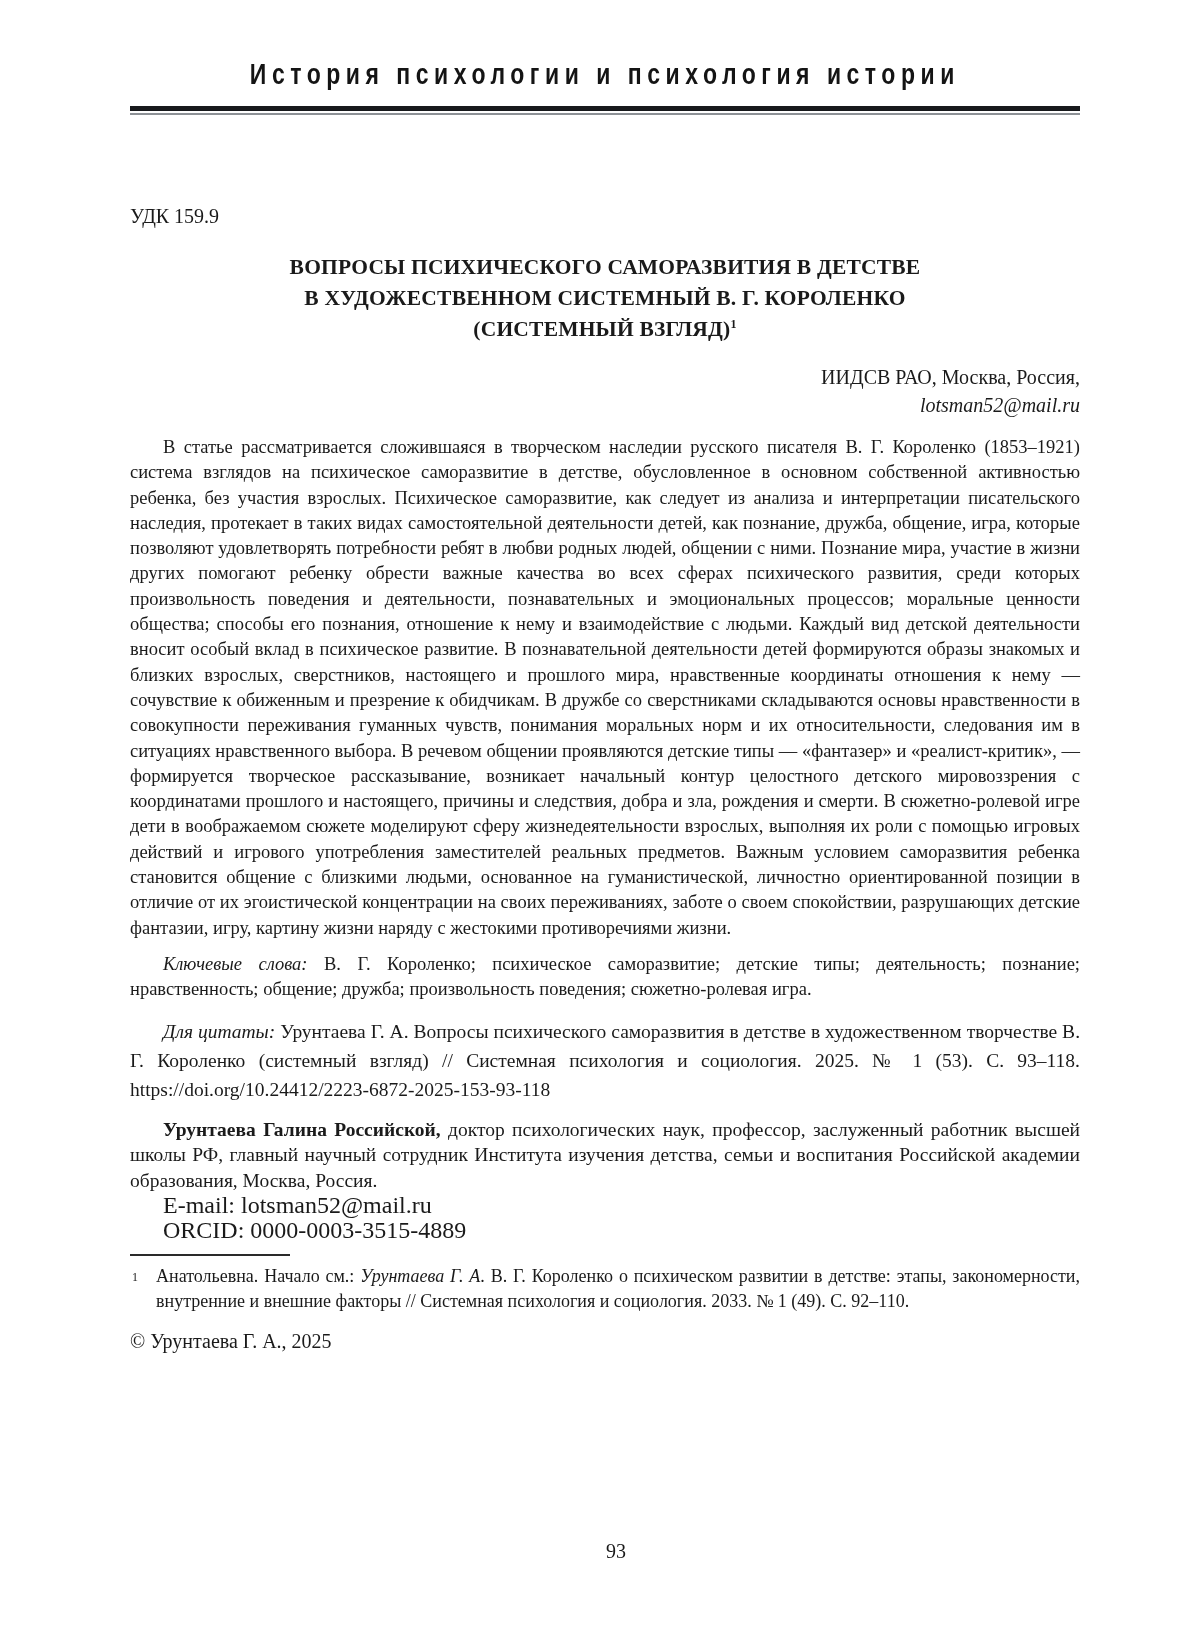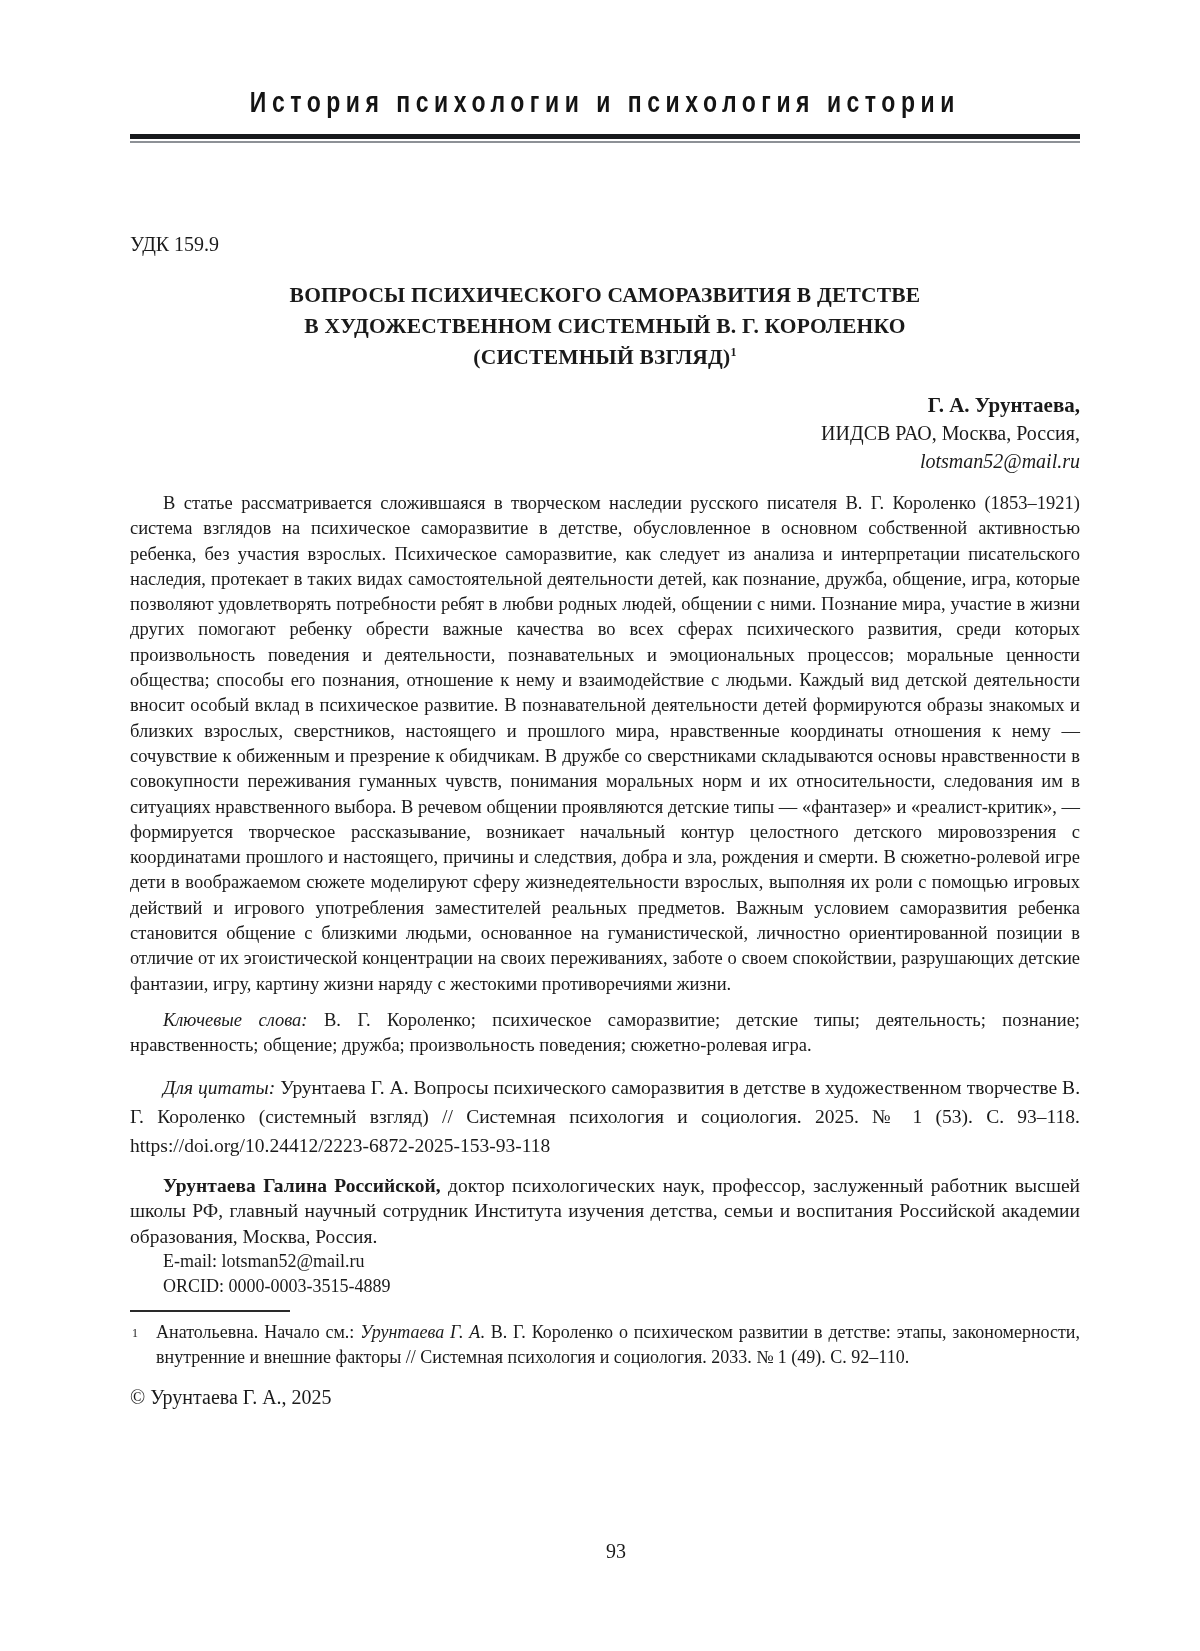--- a/index.html
+++ b/index.html
@@ -18,21 +18,21 @@
     font-family: "Liberation Serif", "DejaVu Serif", serif;
     overflow: hidden;
     box-sizing: border-box;
   }
   .content {
     width: 950px;
     margin-left: 130px;
   }
   
   .section-title {
-    padding-top: 88px;
+    padding-top: 60px;
     text-align: center;
     font-family: "Liberation Sans", "DejaVu Sans", sans-serif;
     font-weight: bold;
     font-size: 25px;
     line-height: 32px;
     letter-spacing: 6px;
     color: #141414;
     white-space: nowrap;
   }
   .section-title .condensed {
@@ -96,21 +96,21 @@
   }
   
   .bio {
     margin: 13px 0 0 0;
     font-size: 19.5px;
     line-height: 25.5px;
     text-align: justify;
     text-indent: 33px;
   }
   .bio-line {
-    font-size: 18px;
+    font-size: 24px;
     line-height: 24.5px;
     padding-left: 33px;
   }
   
   .footnote-rule {
     width: 160px;
     border: 0;
     border-top: 2px solid #2a2a2a;
     margin: 12px 0 8px 0;
   }
@@ -158,21 +158,20 @@
       <div>УДК 159.9</div>
     </div>
 
     <h1 class="article-title">
       <span>ВОПРОСЫ ПСИХИЧЕСКОГО САМОРАЗВИТИЯ В ДЕТСТВЕ</span><br>
       <span>В ХУДОЖЕСТВЕННОМ СИСТЕМНЫЙ В. Г. КОРОЛЕНКО</span><br>
       <span>(СИСТЕМНЫЙ ВЗГЛЯД)</span><sup>1</sup>
     </h1>
 
     <div class="author-block">
-      <div class="author-name">Г. А. Урунтаева,</div>
       <div class="author-affiliation">ИИДСВ РАО, Москва, Россия,</div>
       <div class="author-email">lotsman52@mail.ru</div>
     </div>
 
     <p class="abstract">В статье рассматривается сложившаяся в творческом наследии русского писателя В. Г. Короленко (1853–1921) система взглядов на психическое саморазвитие в детстве, обусловленное в основном собственной активностью ребенка, без участия взрослых. Психическое саморазвитие, как следует из анализа и интерпретации писательского наследия, протекает в таких видах самостоятельной деятельности детей, как познание, дружба, общение, игра, которые позволяют удовлетворять потребности ребят в любви родных людей, общении с ними. Познание мира, участие в жизни других помогают ребенку обрести важные качества во всех сферах психического развития, среди которых произвольность поведения и деятельности, познавательных и эмоциональных процессов; моральные ценности общества; способы его познания, отношение к нему и взаимодействие с людьми. Каждый вид детской деятельности вносит особый вклад в психическое развитие. В познавательной деятельности детей формируются образы знакомых и близких взрослых, сверстников, настоящего и прошлого мира, нравственные координаты отношения к нему — сочувствие к обиженным и презрение к обидчикам. В дружбе со сверстниками складываются основы нравственности в совокупности переживания гуманных чувств, понимания моральных норм и их относительности, следования им в ситуациях нравственного выбора. В речевом общении проявляются детские типы — «фантазер» и «реалист-критик», — формируется творческое рассказывание, возникает начальный контур целостного детского мировоззрения с координатами прошлого и настоящего, причины и следствия, добра и зла, рождения и смерти. В сюжетно-ролевой игре дети в воображаемом сюжете моделируют сферу жизнедеятельности взрослых, выполняя их роли с помощью игровых действий и игрового употребления заместителей реальных предметов. Важным условием саморазвития ребенка становится общение с близкими людьми, основанное на гуманистической, личностно ориентированной позиции в отличие от их эгоистической концентрации на своих переживаниях, заботе о своем спокойствии, разрушающих детские фантазии, игру, картину жизни наряду с жестокими противоречиями жизни.</p>
 
     <p class="keywords"><span class="italic">Ключевые слова:</span><span> В. Г. Короленко; психическое саморазвитие; детские типы; деятельность; познание; нравственность; общение; дружба; произвольность поведения; сюжетно-ролевая игра.</span></p>
 
     <p class="citation"><span class="italic">Для цитаты:</span><span> Урунтаева Г. А. Вопросы психического саморазвития в детстве в художественном творчестве В. Г. Короленко (системный взгляд) // Системная психология и социология. 2025. № 1 (53). С. 93–118. https://doi.org/10.24412/2223-6872-2025-153-93-118</span></p>
 

